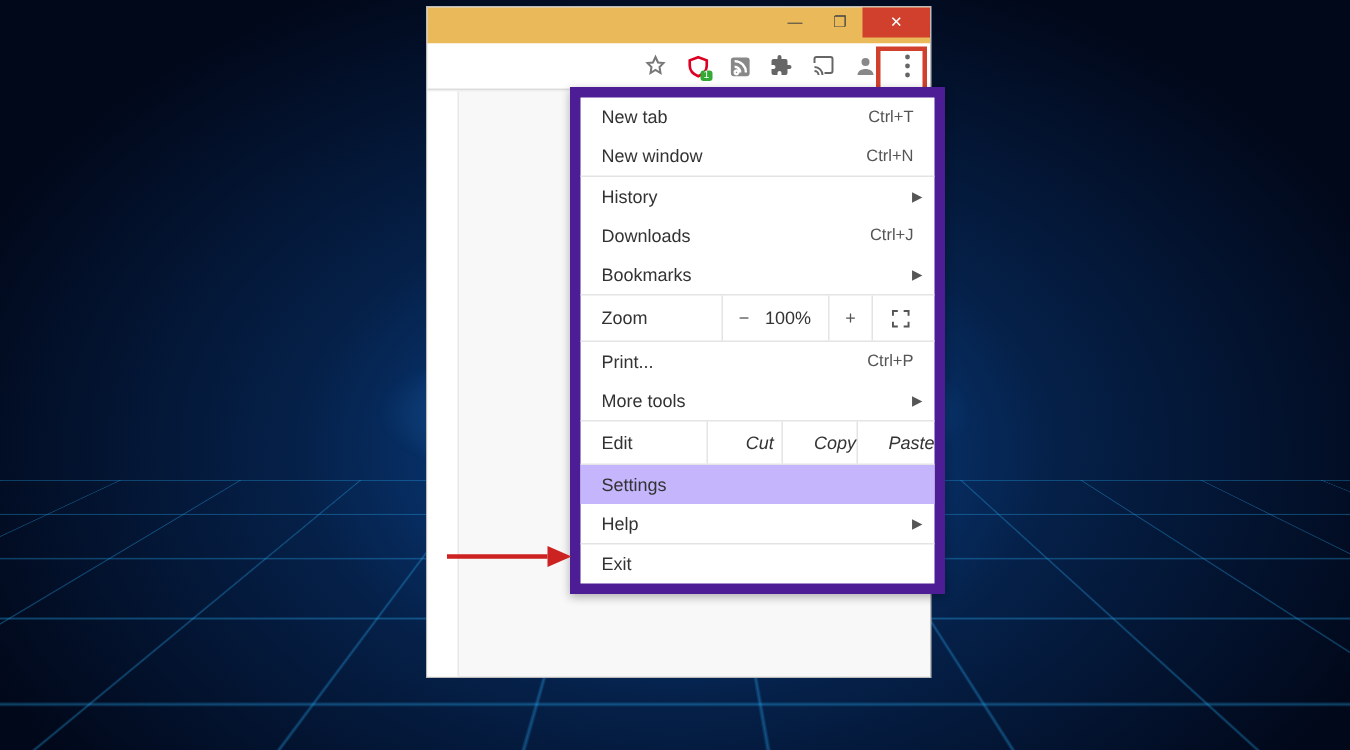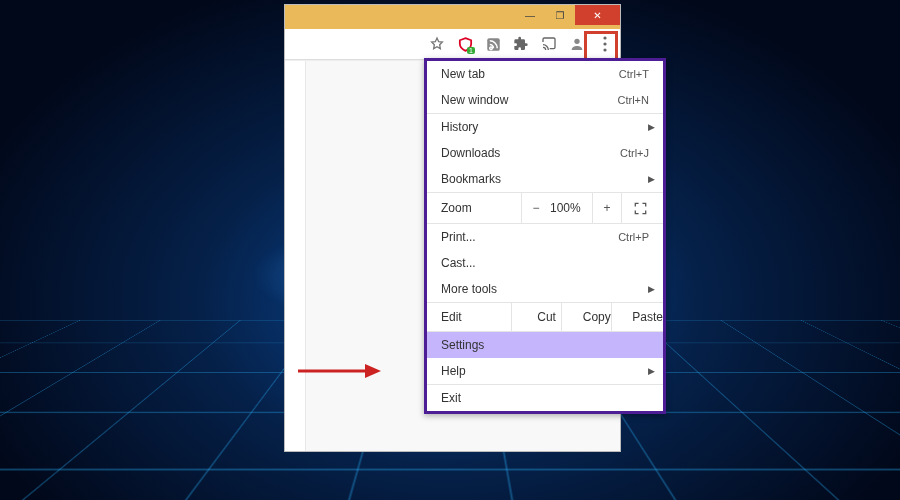--- a/index.html
+++ b/index.html
@@ -16,37 +16,37 @@
   .flare{position:absolute;left:50%;top:55%;width:400px;height:120px;transform:translate(-50%,-50%);
     background:radial-gradient(ellipse at center,rgba(150,220,255,.9) 0%,rgba(60,160,255,.4) 30%,transparent 70%);
     filter:blur(2px);}
   .window{position:absolute;left:285px;top:5px;width:335px;background:#fff;box-shadow:0 0 0 1px #bbb;z-index:5;}
   .titlebar{height:24px;background:#e9b95a;display:flex;justify-content:flex-end;align-items:flex-start;padding-right:0;}
   .winbtn{width:30px;height:20px;display:flex;align-items:center;justify-content:center;color:#444;font-size:10px;font-family:Arial;}
   .winbtn.close{background:#d0402d;color:#fff;width:45px;}
   .toolbar{height:30px;background:#fff;border-bottom:1px solid #ddd;display:flex;justify-content:flex-end;align-items:center;gap:10px;padding:0 6px;}
   .toolbar .ic{width:18px;height:18px;display:flex;align-items:center;justify-content:center;}
   .highlight-box{position:absolute;border:3px solid #d0402d;width:28px;height:28px;right:2px;top:26px;pointer-events:none;}
-  .menu{position:absolute;left:380px;top:58px;width:236px;background:#fff;box-shadow:0 2px 6px rgba(0,0,0,.3);border:3px solid #4c1d95;z-index:6;margin-left:44px;}
+  .menu{position:absolute;left:380px;top:58px;width:236px;background:#fff;box-shadow:0 2px 6px rgba(0,0,0,.3);border:7px solid #4c1d95;z-index:6;}
   .section{border-bottom:1px solid #e4e4e4;}
   .section:last-child{border-bottom:none;}
   .row{display:flex;align-items:center;height:26px;padding:0 14px;position:relative;}
   .row.hover{background:#c4b5fd;}
   .row .label{flex:1;}
   .row .sc{color:#555;font-size:11px;}
   .row .chev{position:absolute;right:8px;color:#555;font-size:9px;}
   .zoomrow{display:flex;align-items:center;height:30px;padding:0 0 0 14px;}
   .zoomrow .label{width:80px;}
   .zbtn{width:28px;height:30px;display:flex;align-items:center;justify-content:center;color:#555;border-left:1px solid #e4e4e4;}
   .zval{width:42px;}
   .fsbtn{width:36px;border-left:1px solid #e4e4e4;height:30px;display:flex;align-items:center;justify-content:center;}
   .editrow{display:flex;height:28px;gap:20px;}
   .editrow>div{display:flex;align-items:center;border-right:1px solid #e4e4e4;}
   .editrow .elabel{width:70px;padding-left:14px;}
-  .editrow .ea{flex:1;justify-content:center;}
+  .editrow .ea{flex:1;justify-content:center;font-style:italic;}
   .editrow>div:last-child{border-right:none;}
   .arrow{position:absolute;left:293px;top:361px;z-index:7;pointer-events:none;}
   svg{display:block;}
 </style>
 </head>
 <body>
 
 <div class="bg"></div>
 <div class="grid"></div>
 <div class="flare"></div>
@@ -142,23 +142,20 @@
           </svg>
       </span>
     </div>
   </div>
   <div class="section">
     <div class="row">
       <span class="label">Print...</span>
       <span class="sc">Ctrl+P</span>
     </div>
     <div class="row">
-      <span class="label">Cast...</span>
-    </div>
-    <div class="row">
       <span class="label">More tools</span>
       <span class="chev">▶</span>
     </div>
   </div>
   <div class="section">
     <div class="editrow">
       <div class="elabel">Edit</div>
       <div class="ea">Cut</div>
       <div class="ea">Copy</div>
       <div class="ea">Paste</div>

